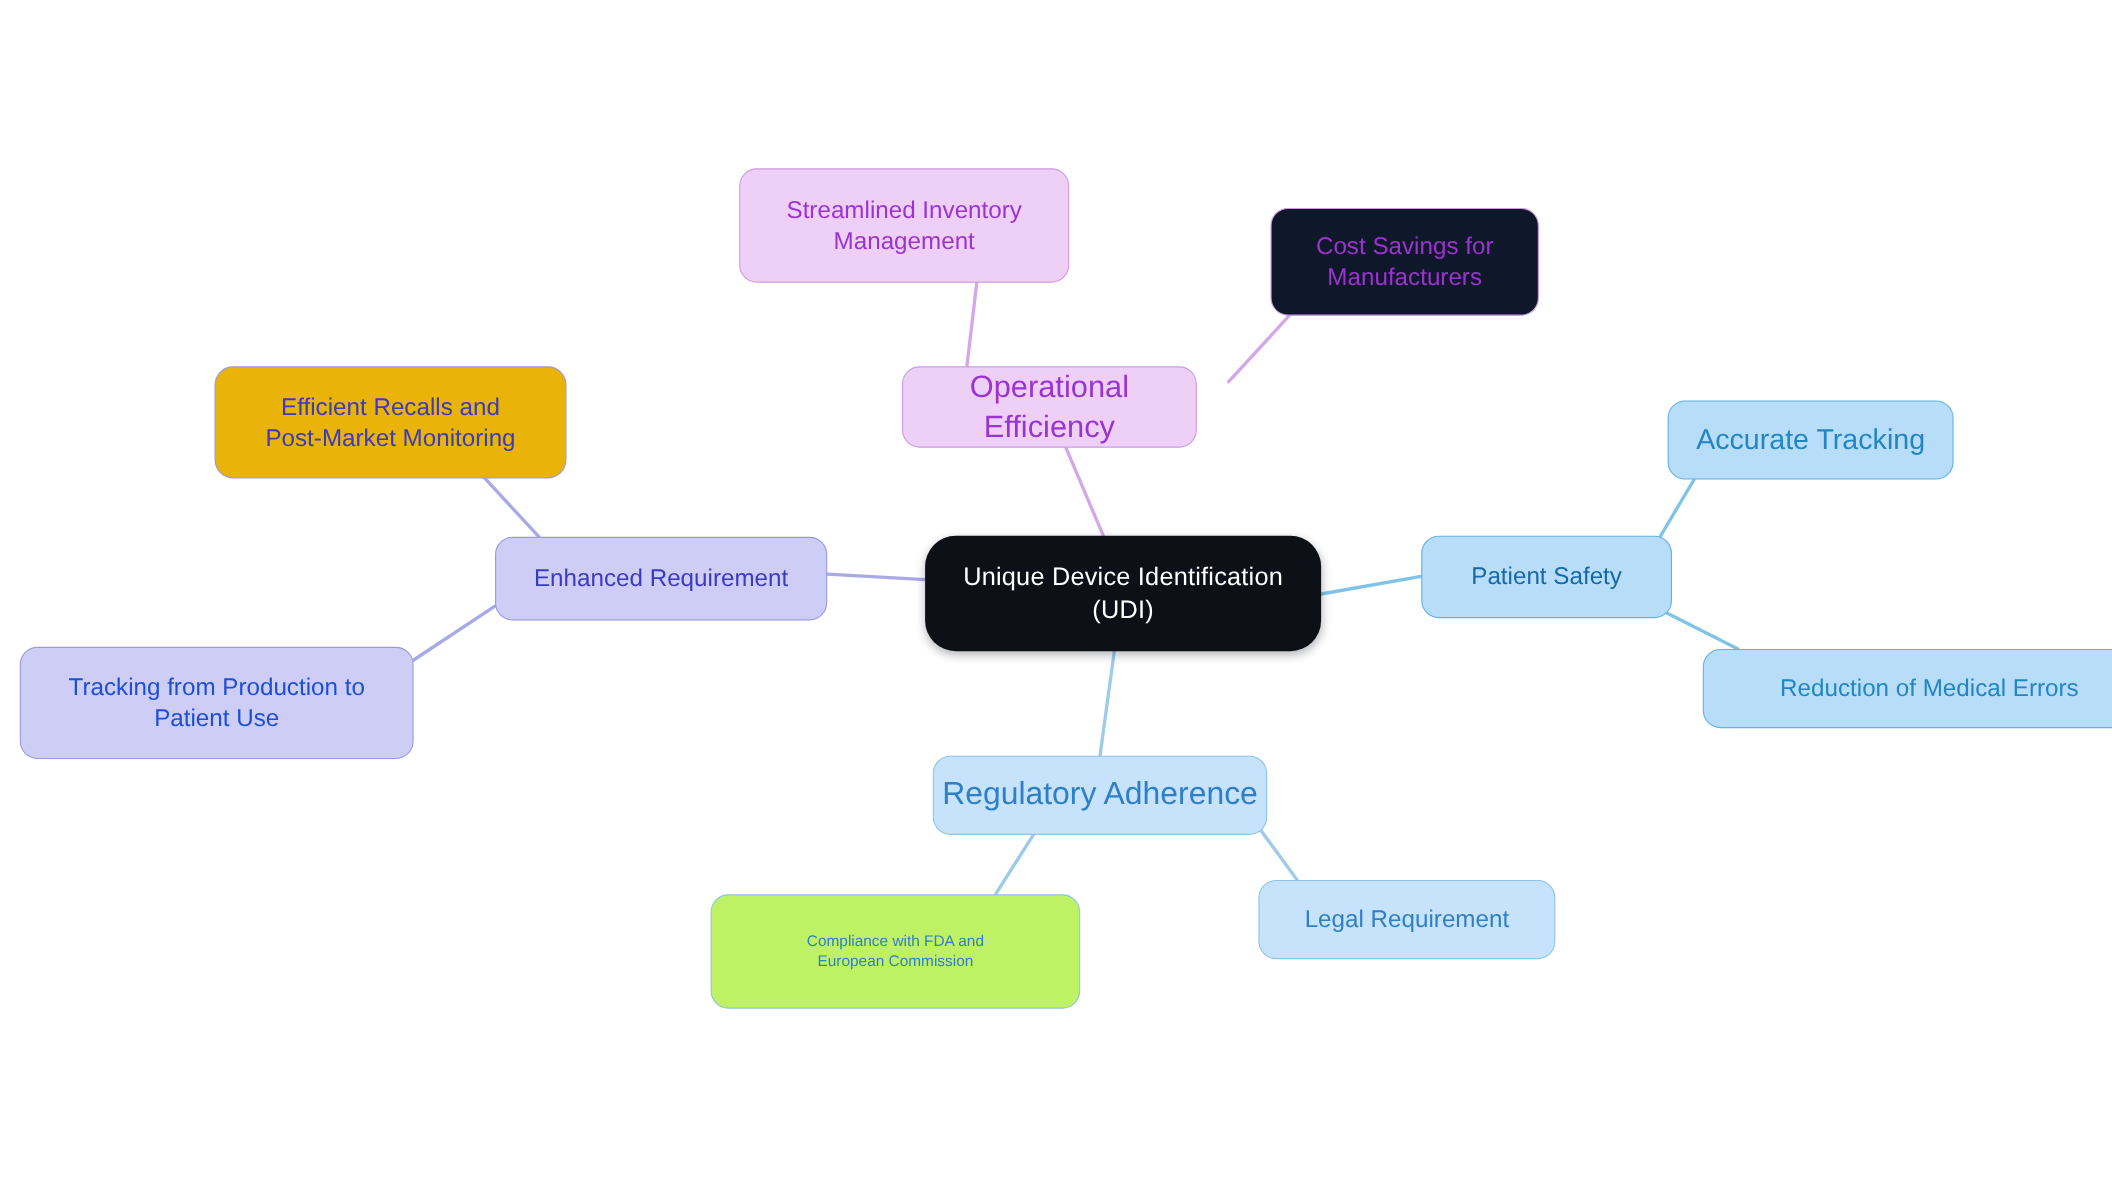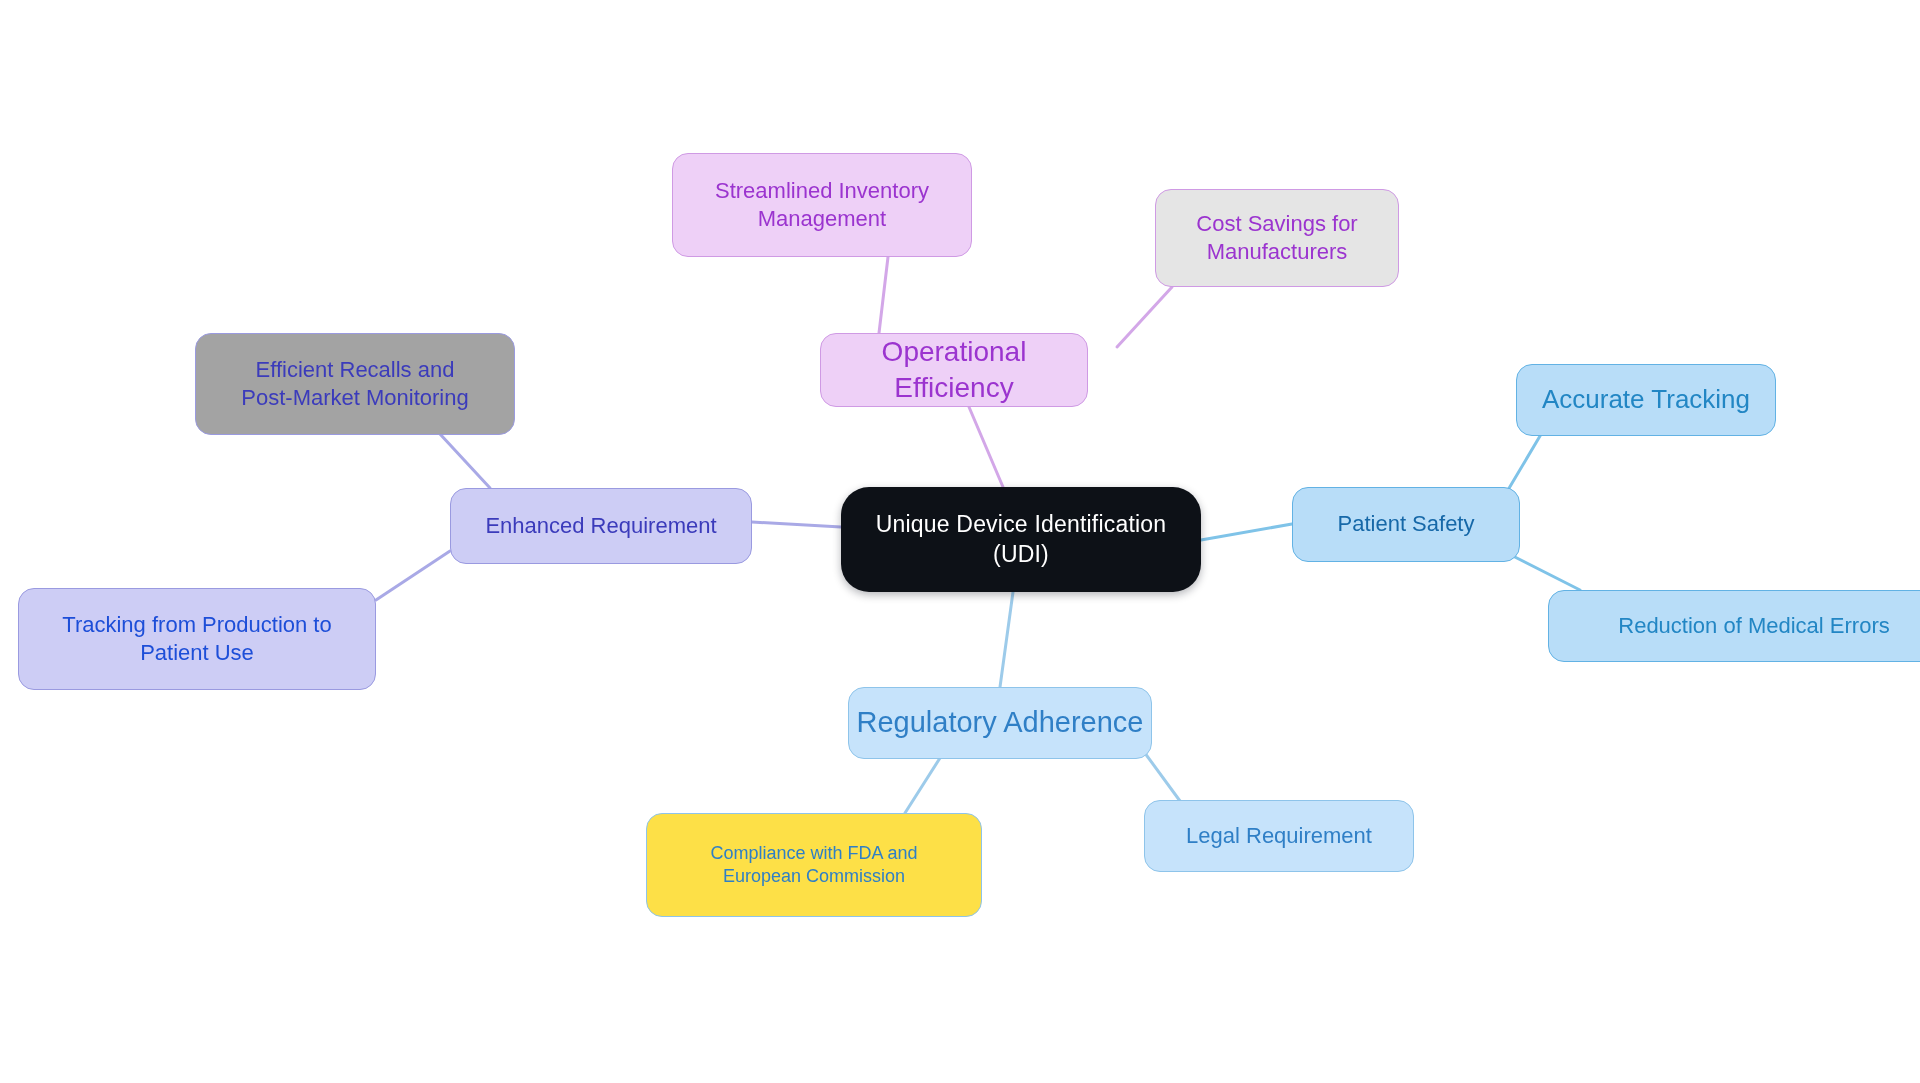--- a/index.html
+++ b/index.html
@@ -64,27 +64,27 @@
       <line x1="879" y1="333" x2="888" y2="257" stroke="#d3a7e8" stroke-width="3" stroke-linecap="round"></line>
       <line x1="1117" y1="347" x2="1172" y2="287" stroke="#d3a7e8" stroke-width="3" stroke-linecap="round"></line>
     </svg>
   <div id="nodes">
       <div class="node root" style="left: 841px; top: 487px; width: 360px; height: 105px; background: rgb(13, 17, 23); color: rgb(255, 255, 255); border-color: rgb(13, 17, 23); font-size: 23px;">Unique Device Identification
 (UDI)</div>
       <div class="node branch" style="left: 1292px; top: 487px; width: 228px; height: 75px; background: rgb(184, 221, 248); color: rgb(22, 104, 168); border-color: rgb(98, 178, 228); font-size: 22px;">Patient Safety</div>
       <div class="node leaf" style="left: 1516px; top: 364px; width: 260px; height: 72px; background: rgb(184, 221, 248); color: rgb(34, 134, 196); border-color: rgb(98, 178, 228); font-size: 26px;">Accurate Tracking</div>
       <div class="node leaf" style="left: 1548px; top: 590px; width: 412px; height: 72px; background: rgb(184, 221, 248); color: rgb(34, 134, 196); border-color: rgb(98, 178, 228); font-size: 22px;">Reduction of Medical Errors</div>
       <div class="node branch" style="left: 848px; top: 687px; width: 304px; height: 72px; background: rgb(198, 227, 251); color: rgb(47, 127, 198); border-color: rgb(142, 196, 234); font-size: 29px;">Regulatory Adherence</div>
-      <div class="node leaf" style="left: 646px; top: 813px; width: 336px; height: 104px; background: #fde047; color: rgb(47, 127, 198); border-color: rgb(142, 196, 234); font-size: 18px;">Compliance with FDA and
+      <div class="node leaf" style="left: 646px; top: 813px; width: 336px; height: 104px; background: #bef264; color: rgb(47, 127, 198); border-color: rgb(142, 196, 234); font-size: 14px;">Compliance with FDA and
 European Commission</div>
       <div class="node leaf" style="left: 1144px; top: 800px; width: 270px; height: 72px; background: rgb(198, 227, 251); color: rgb(47, 127, 198); border-color: rgb(142, 196, 234); font-size: 22px;">Legal Requirement</div>
       <div class="node branch" style="left: 450px; top: 488px; width: 302px; height: 76px; background: rgb(205, 205, 245); color: rgb(59, 59, 187); border-color: rgb(154, 154, 224); font-size: 22px;">Enhanced Requirement</div>
-      <div class="node leaf" style="left: 195px; top: 333px; width: 320px; height: 102px; background: #a3a3a3; color: rgb(59, 59, 187); border-color: rgb(154, 154, 224); font-size: 22px;">Efficient Recalls and
+      <div class="node leaf" style="left: 195px; top: 333px; width: 320px; height: 102px; background: #eab308; color: rgb(59, 59, 187); border-color: rgb(154, 154, 224); font-size: 22px; border-radius: 17px;">Efficient Recalls and
 Post-Market Monitoring</div>
       <div class="node leaf" style="left: 18px; top: 588px; width: 358px; height: 102px; background: rgb(205, 205, 245); color: #1d4ed8; border-color: rgb(154, 154, 224); font-size: 22px;">Tracking from Production to
 Patient Use</div>
       <div class="node branch" style="left: 820px; top: 333px; width: 268px; height: 74px; background: rgb(238, 208, 247); color: rgb(155, 52, 207); border-color: rgb(207, 154, 228); font-size: 28px;">Operational Efficiency</div>
       <div class="node leaf" style="left: 672px; top: 153px; width: 300px; height: 104px; background: rgb(238, 208, 247); color: rgb(155, 52, 207); border-color: rgb(207, 154, 228); font-size: 22px;">Streamlined Inventory
 Management</div>
-      <div class="node leaf" style="left: 1155px; top: 189px; width: 244px; height: 98px; background: #e5e5e5; color: rgb(155, 52, 207); border-color: rgb(207, 154, 228); font-size: 22px;">Cost Savings for
+      <div class="node leaf" style="left: 1155px; top: 189px; width: 244px; height: 98px; background: #0f172a; color: rgb(155, 52, 207); border-color: rgb(207, 154, 228); font-size: 22px;">Cost Savings for
 Manufacturers</div>
     </div>
 </div>
 
 </body></html>

